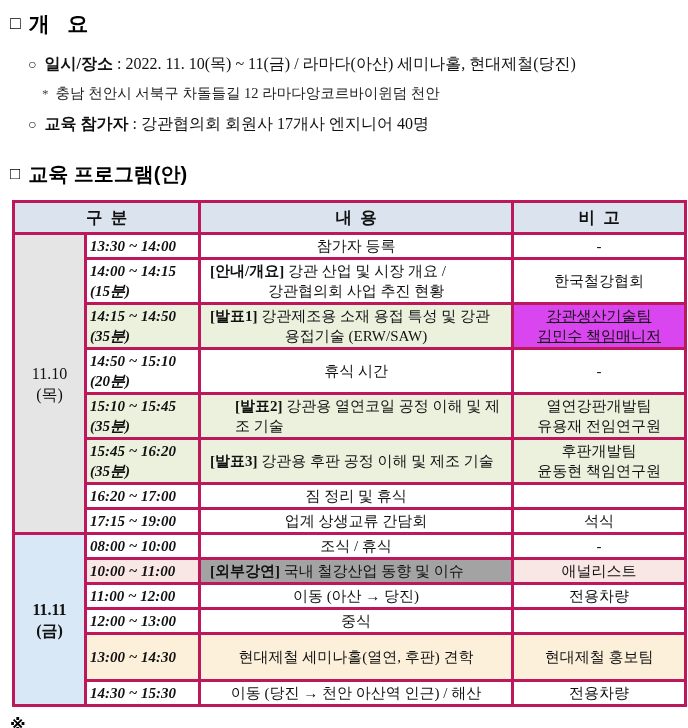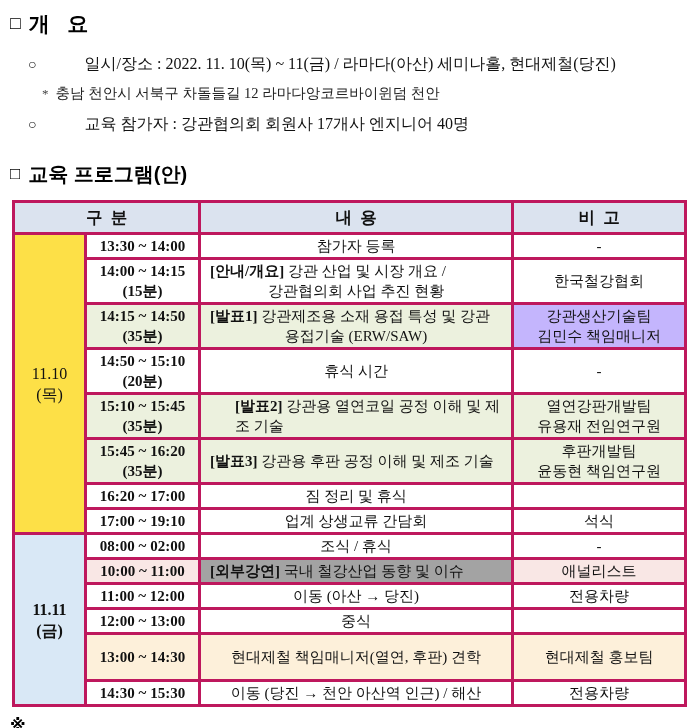--- a/index.html
+++ b/index.html
@@ -11,34 +11,34 @@
   .section-title{
     font-family:"Liberation Sans","DejaVu Sans",sans-serif;
     font-weight:bold;color:#000;white-space:pre;display:flex;align-items:center;gap:8px;
   }
   .section-title .box{font-weight:normal;font-size:0.85em;position:relative;top:-1px;}
   #overview-title{font-size:21px;margin:4px 0 0 2px;}
   #program-title{font-size:20px;margin:26px 0 0 2px;}
   .ov-list{margin:16px 0 0 20px;}
   .ov-item{font-size:16px;margin-top:11px;display:flex;align-items:baseline;}
   .ov-item .bullet{margin-right:8px;font-size:14px;}
-  .ov-item .lbl{font-weight:normal;margin-left:40px;}
+  .ov-item .lbl{font-weight:bold;}
   .ov-note{font-size:14.5px;color:#222;margin:9px 0 0 14px;display:flex;align-items:baseline;}
   .ov-note .bullet{margin-right:7px;font-size:13px;color:#444;}
 
   table{border-collapse:collapse;table-layout:fixed;width:672px;margin:12px 0 0 4px;
         border-top:3px solid #000;border-bottom:2px solid #000;font-size:15px;}
   th,td{border:3px solid #be185d;padding:1px 3px;vertical-align:middle;}
   thead th{
     border-bottom:2px solid #000;height:27px;
     font-family:"Liberation Serif",serif;font-weight:bold;font-size:16.5px;
     white-space:pre;text-align:center;
   }
   .date-cell{text-align:center;font-size:16px;line-height:21px;}
-  .time-cell{text-align:center;font-weight:bold;line-height:20px;white-space:nowrap;}
+  .time-cell{font-weight:bold;line-height:20px;white-space:nowrap;font-style:italic;}
   .content-cell{text-align:center;line-height:20px;}
   .content-cell .line.first{text-align:left;padding-left:6px;}
   .content-cell .tag{font-weight:bold;}
   .remark-cell{text-align:center;line-height:20px;}
   tr.tall td{height:42px;}
   tr{height:24px;}
   .footnote{
     font-family:"Liberation Sans","DejaVu Sans",sans-serif;font-weight:bold;
     font-size:16px;color:#000;margin:8px 0 0 2px;display:flex;align-items:baseline;
   }
@@ -83,21 +83,21 @@
     </colgroup>
     <thead>
       <tr>
         <th colspan="2" style="background: rgb(219, 227, 239);">구  분</th>
         <th style="background: rgb(219, 227, 239);">내  용</th>
         <th style="background: rgb(219, 227, 239);">비  고</th>
       </tr>
     </thead>
     <tbody>
         <tr>
-          <td class="date-cell" rowspan="8" style="background: #fde047;">
+          <td class="date-cell" rowspan="8" style="background: #e5e5e5;">
             <div>11.10</div>
             <div>(목)</div>
           </td>
           <td class="time-cell">
             <div>13:30 ~ 14:00</div>
           </td>
           <td class="content-cell">
             <div class="line">참가자 등록</div>
           </td>
           <td class="remark-cell">
@@ -119,21 +119,21 @@
         </tr>
         <tr>
           <td class="time-cell" style="background: rgb(236, 241, 222);">
             <div>14:15 ~ 14:50</div>
             <div>(35분)</div>
           </td>
           <td class="content-cell" style="background: rgb(236, 241, 222);">
             <div class="line first"><span class="tag">[발표1]</span> 강관제조용 소재 용접 특성 및 강관</div>
             <div class="line">용접기술 (ERW/SAW)</div>
           </td>
-          <td class="remark-cell" style="background: #c4b5fd;">
+          <td class="remark-cell" style="background: #d946ef; text-decoration: underline;">
             <div>강관생산기술팀</div>
             <div>김민수 책임매니저</div>
           </td>
         </tr>
         <tr>
           <td class="time-cell">
             <div>14:50 ~ 15:10</div>
             <div>(20분)</div>
           </td>
           <td class="content-cell">
@@ -175,36 +175,36 @@
           </td>
           <td class="content-cell">
             <div class="line">짐 정리 및 휴식</div>
           </td>
           <td class="remark-cell">
             <div></div>
           </td>
         </tr>
         <tr>
           <td class="time-cell">
-            <div>17:00 ~ 19:10</div>
+            <div>17:15 ~ 19:00</div>
           </td>
           <td class="content-cell">
             <div class="line">업계 상생교류 간담회</div>
           </td>
           <td class="remark-cell">
             <div>석식</div>
           </td>
         </tr>
         <tr>
           <td class="date-cell" rowspan="6" style="background: rgb(217, 232, 246); font-weight: bold;">
             <div>11.11</div>
             <div>(금)</div>
           </td>
           <td class="time-cell">
-            <div>08:00 ~ 02:00</div>
+            <div>08:00 ~ 10:00</div>
           </td>
           <td class="content-cell">
             <div class="line">조식 / 휴식</div>
           </td>
           <td class="remark-cell">
             <div>-</div>
           </td>
         </tr>
         <tr>
           <td class="time-cell" style="background: rgb(249, 231, 229);">
@@ -237,21 +237,21 @@
           </td>
           <td class="remark-cell">
             <div></div>
           </td>
         </tr>
         <tr class="tall">
           <td class="time-cell" style="background: rgb(253, 240, 218);">
             <div>13:00 ~ 14:30</div>
           </td>
           <td class="content-cell" style="background: rgb(253, 240, 218);">
-            <div class="line">현대제철 책임매니저(열연, 후판) 견학</div>
+            <div class="line">현대제철 세미나홀(열연, 후판) 견학</div>
           </td>
           <td class="remark-cell" style="background: rgb(253, 240, 218);">
             <div>현대제철 홍보팀</div>
           </td>
         </tr>
         <tr>
           <td class="time-cell">
             <div>14:30 ~ 15:30</div>
           </td>
           <td class="content-cell">

